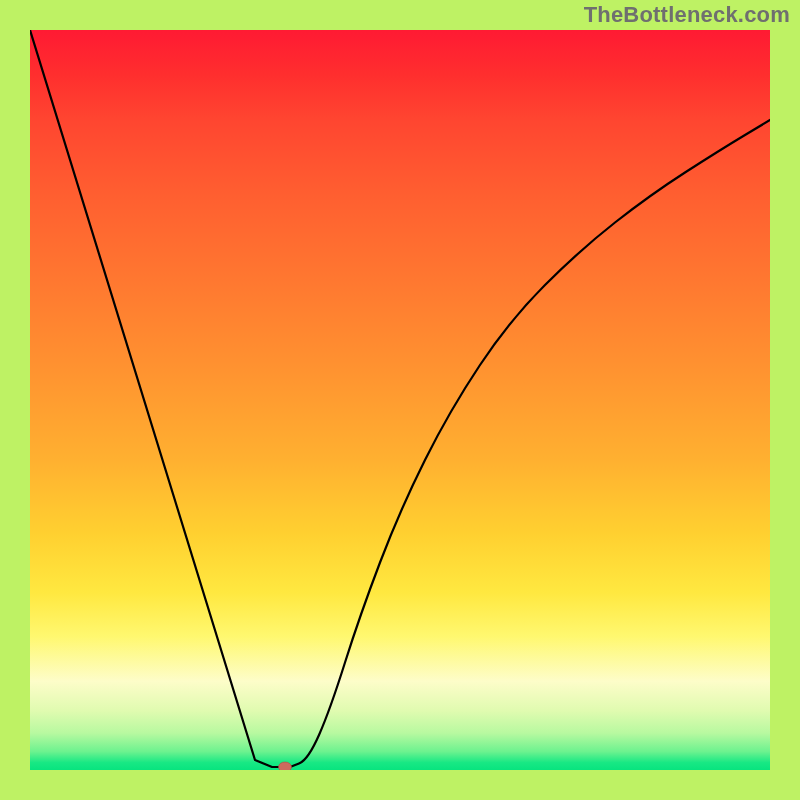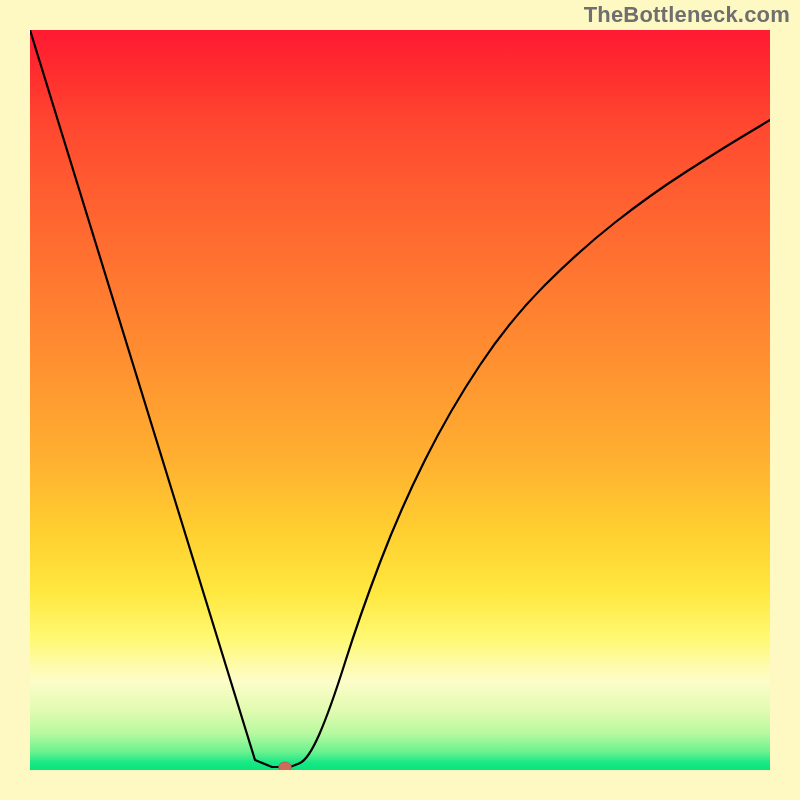--- a/index.html
+++ b/index.html
@@ -8,21 +8,21 @@
     width: 800px;
     height: 800px;
     background: #000;
     font-family: Arial, Helvetica, sans-serif;
     overflow: hidden;
   }
   .frame {
     position: relative;
     width: 800px;
     height: 800px;
-    background: #fef9c3;
+    background: #bef264;
   }
   .watermark {
     position: absolute;
     top: 2px;
     right: 10px;
     color: #6f6f6f;
     font-size: 22px;
     font-weight: 600;
     letter-spacing: 0.2px;
     z-index: 5;

